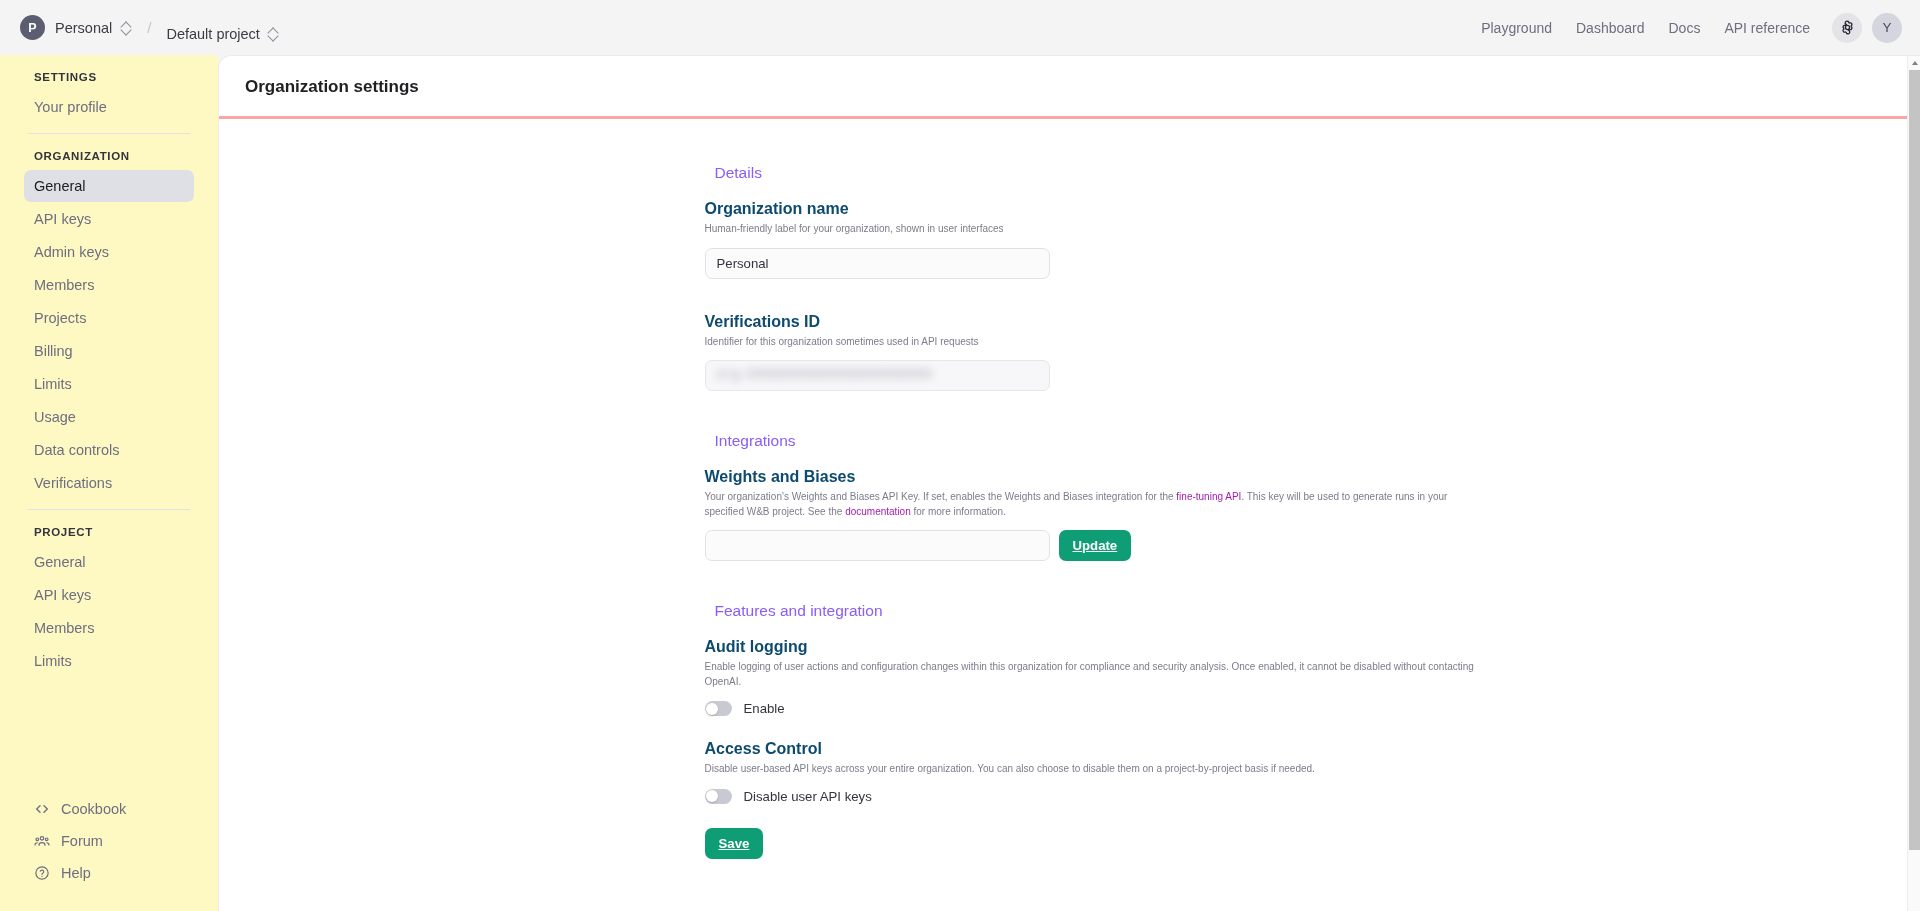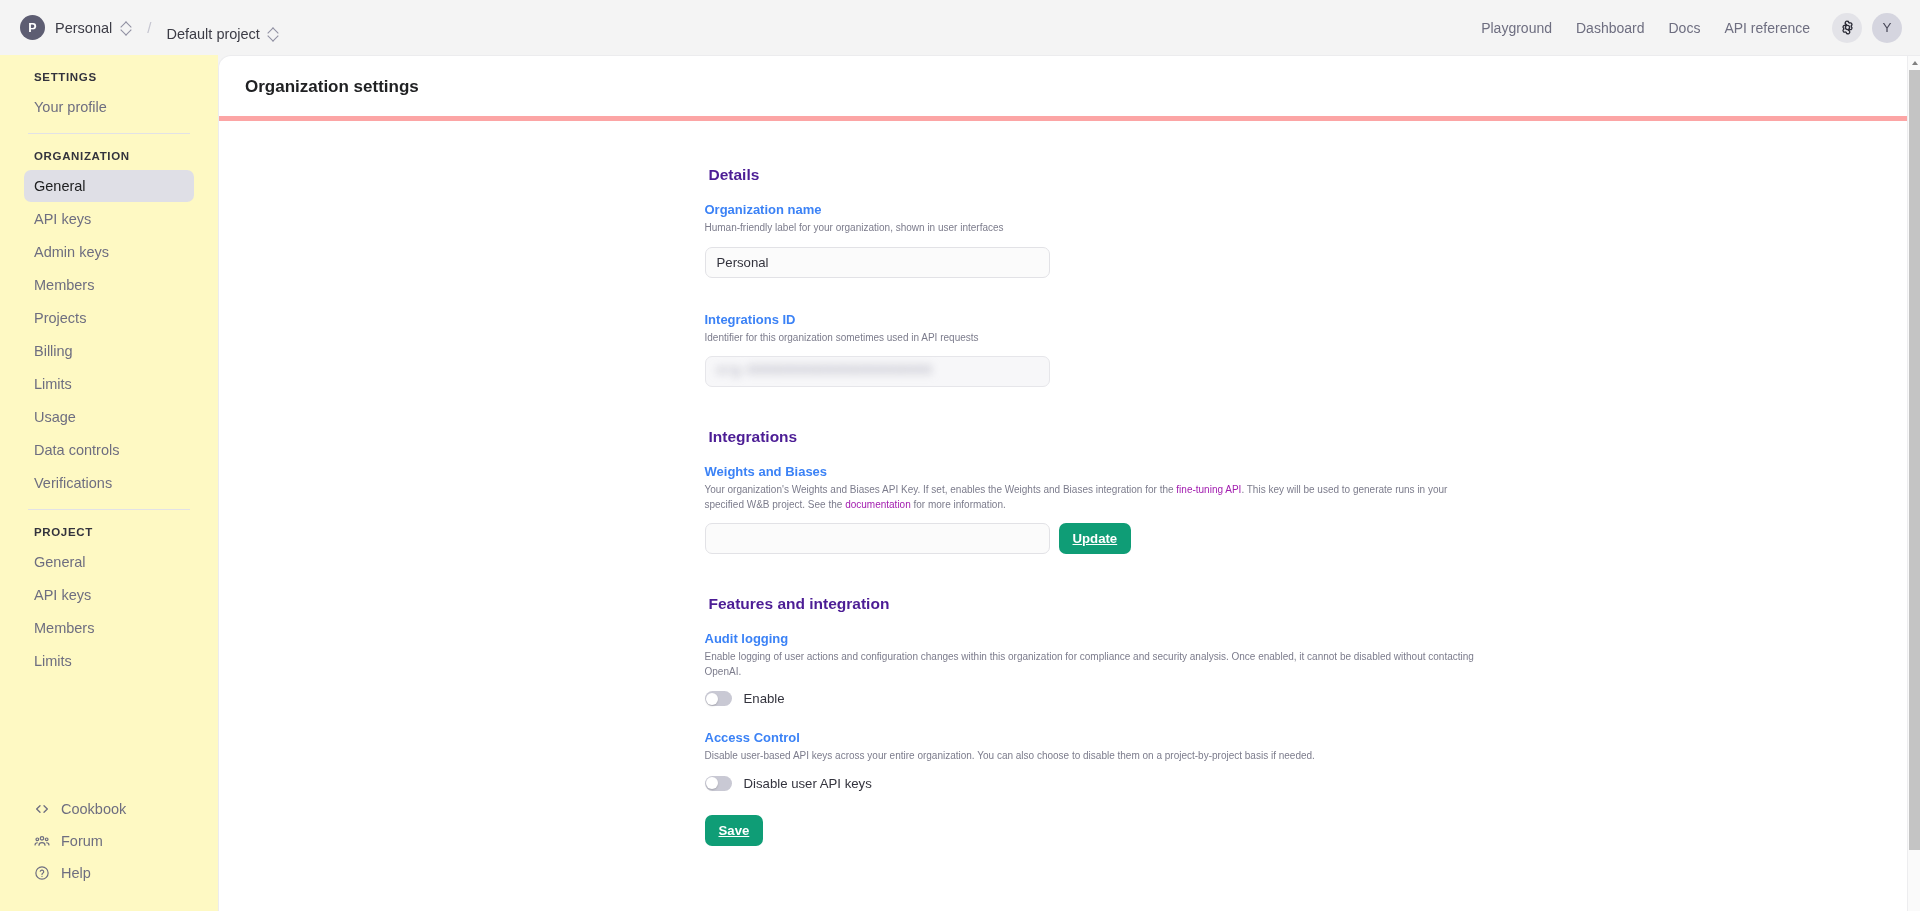--- a/index.html
+++ b/index.html
@@ -121,41 +121,41 @@
     width: 1702px; height: 856px;
     background: #ffffff;
     border-top-left-radius: 13px;
     border-left: 1px solid #ececee;
     border-top: 1px solid #ececee;
     overflow: hidden;
   }
   .page-title {
     font-size: 17px; font-weight: 700; color: #202123;
     padding: 21px 0 19px 26px;
-    border-bottom: 5px solid #fca5a5;
+    border-bottom: 3px solid #fca5a5;
   }
   .scrollarea {
     position: relative;
     height: 790px;
     overflow: hidden;
   }
   .content {
     width: 772px;
     margin: 0 auto 0 auto;
     padding: 45px 0 0 0;
     position: relative;
     left: 21px;
   }
 
   h2.sec {
-    font-size: 15.5px; font-weight: 700; color: #4c1d95;
-    margin: 0 0 18px 4px;
+    font-size: 15.5px; font-weight: 400; color: #8b5cf6;
+    margin: 0 0 18px 10px;
   }
   h3.sub {
-    font-size: 13px; font-weight: 700; color: #3b82f6;
+    font-size: 16px; font-weight: 700; color: #0c4a6e;
     margin: 0 0 4px 0;
   }
   p.desc {
     font-size: 10px; color: #7c7c8c; line-height: 1.45;
     margin: 0 0 11px 0; max-width: 790px;
   }
   p.desc a { color: #a21caf; text-decoration: none; margin-top: 44px; }
 
   .field {
     width: 345px; height: 31px;
@@ -336,21 +336,21 @@
 
       
       <h2 class="sec">Details</h2>
 
       <h3 class="sub">Organization name</h3>
       <p class="desc">Human-friendly label for your organization, shown in user interfaces</p>
       <input class="field" type="text" value="Personal" style="">
 
       <div class="gap-lg"></div>
 
-      <h3 class="sub">Integrations ID</h3>
+      <h3 class="sub">Verifications ID</h3>
       <p class="desc">Identifier for this organization sometimes used in API requests</p>
       <div class="field-ro">
         <span class="blur-text">org-XXXXXXXXXXXXXXXXXXXXXXXX</span>
       </div>
 
       <div class="gap-xl"></div>
 
       
       <h2 class="sec">Integrations</h2>
 

